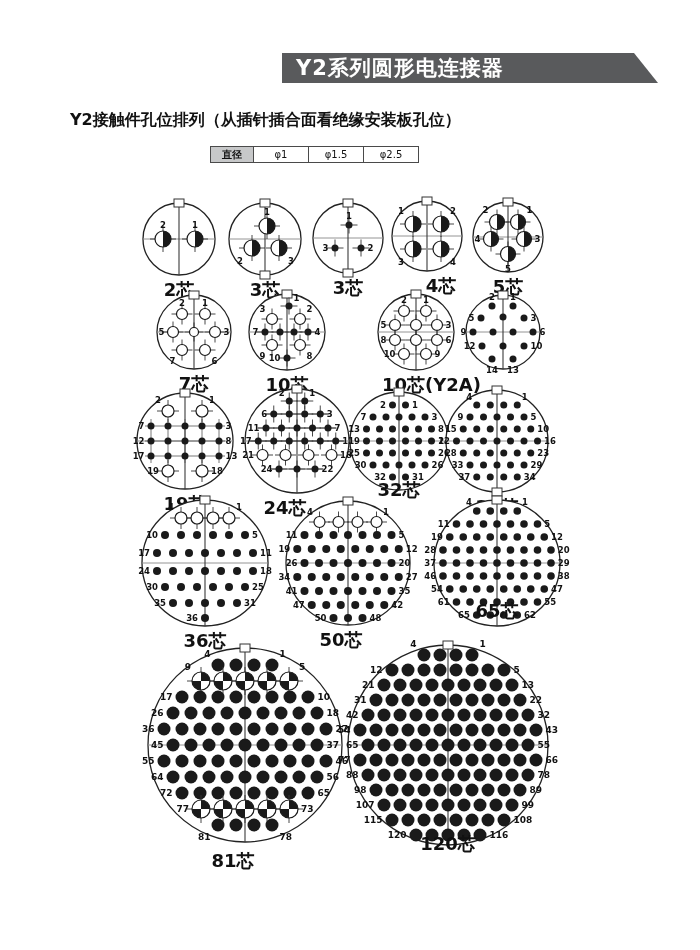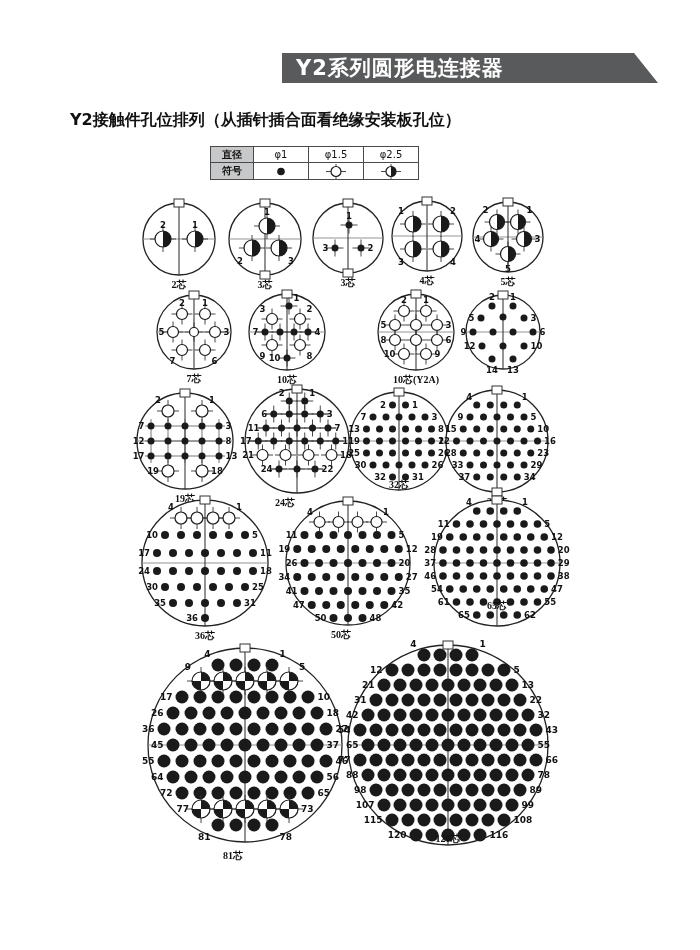--- a/index.html
+++ b/index.html
@@ -19,57 +19,40 @@
     position:absolute;left:70px;top:110px;font-size:16px;font-weight:bold;white-space:nowrap;
   }
   table.legend{position:absolute;left:210px;top:146px;border-collapse:collapse;}
   table.legend td{
     border:1px solid #4a4a4a;width:54px;height:15px;text-align:center;vertical-align:middle;
     font-size:10px;padding:0;line-height:15px;
   }
   table.legend td.hdr{background:#c7c8c9;width:42px;font-weight:bold;}
   svg.conn{position:absolute;overflow:visible;}
   .caption{
-    position:absolute;width:130px;text-align:center;font-size:10px;font-weight:bold;white-space:nowrap;font-family:Liberation Serif, serif;
+    position:absolute;width:130px;text-align:center;font-size:18px;font-weight:bold;white-space:nowrap;
   }
   .pinlbl{font-weight:bold;fill:#111;font-family:"DejaVu Sans","Liberation Sans",sans-serif;}
 </style>
 </head>
 <body>
 
 <div class="banner">
   <span class="banner-title">Y2系列圆形电连接器</span>
 </div>
 
 <div class="heading">Y2接触件孔位排列（从插针插合面看绝缘安装板孔位）</div>
 
 <table class="legend">
   <tbody>
       <tr>
     <td class="hdr">直径</td>
     <td>φ1</td>
     <td>φ1.5</td>
     <td>φ2.5</td>
-  </tr>
-  <tr>
-    <td class="hdr">符号</td>
-    <td><span class="symcell" id="sym0"><svg width="30" height="15" style="vertical-align: middle;">
-              <circle cx="15" cy="7.5" r="3.8" fill="#1a1a1a"></circle>
-            </svg></span></td>
-    <td><span class="symcell" id="sym1"><svg width="30" height="15" style="vertical-align: middle;">
-              <line x1="5" y1="7.5" x2="25" y2="7.5" stroke="#333" stroke-width="0.9"></line>
-              <line x1="15" y1="-2.5" x2="15" y2="17.5" stroke="#333" stroke-width="0.9"></line>
-              <circle cx="15" cy="7.5" r="5" fill="#ffffff" stroke="#1a1a1a" stroke-width="1.2"></circle>
-            </svg></span></td>
-    <td><span class="symcell" id="sym2"><svg width="30" height="15" style="vertical-align: middle;">
-              <line x1="5" y1="7.5" x2="25" y2="7.5" stroke="#333" stroke-width="0.9"></line>
-              <line x1="15" y1="-2.5" x2="15" y2="17.5" stroke="#333" stroke-width="0.9"></line>
-              <circle cx="15" cy="7.5" r="5" fill="#ffffff" stroke="#1a1a1a" stroke-width="1.2"></circle>
-              <path d="M15 2.5 A5 5 0 0 1 15 12.5 Z" fill="#1a1a1a"></path>
-            </svg></span></td>
   </tr>
 </tbody>
   </table>
 
 <div id="connectors">
     <svg width="132" height="132" class="conn" style="left: 113px; top: 173px;">
       <circle cx="66" cy="66" r="36" fill="#ffffff" stroke="#222" stroke-width="1.3"></circle>
       <line x1="30" y1="66" x2="102" y2="66" stroke="#888888" stroke-width="0.9"></line>
       <line x1="66" y1="30" x2="66" y2="102" stroke="#3a3a3a" stroke-width="1.1"></line>
       <rect x="61" y="26" width="10" height="8" fill="#ffffff" stroke="#333" stroke-width="1"></rect>
@@ -147,21 +130,21 @@
       <line x1="51" y1="65" x2="51" y2="91" stroke="#333" stroke-width="0.9"></line>
       <circle cx="51" cy="78" r="8" fill="#ffffff" stroke="#1a1a1a" stroke-width="1.2"></circle>
       <path d="M51 70 A8 8 0 0 1 51 86 Z" fill="#1a1a1a"></path>
       <text x="42" y="94" text-anchor="end" font-size="8.5" class="pinlbl">3</text>
       <line x1="66" y1="78" x2="92" y2="78" stroke="#333" stroke-width="0.9"></line>
       <line x1="79" y1="65" x2="79" y2="91" stroke="#333" stroke-width="0.9"></line>
       <circle cx="79" cy="78" r="8" fill="#ffffff" stroke="#1a1a1a" stroke-width="1.2"></circle>
       <path d="M79 70 A8 8 0 0 1 79 86 Z" fill="#1a1a1a"></path>
       <text x="88" y="94" text-anchor="start" font-size="8.5" class="pinlbl">4</text>
     </svg>
-    <div class="caption" style="left: 362px; top: 274px;">4芯</div>
+    <div class="caption" style="left: 376px; top: 274px;">4芯</div>
     <svg width="130" height="130" class="conn" style="left: 443px; top: 172px;">
       <circle cx="65" cy="65" r="35" fill="#ffffff" stroke="#222" stroke-width="1.3"></circle>
       <line x1="30" y1="65" x2="100" y2="65" stroke="#888888" stroke-width="0.9"></line>
       <line x1="65" y1="30" x2="65" y2="100" stroke="#3a3a3a" stroke-width="1.1"></line>
       <rect x="60" y="26" width="10" height="8" fill="#ffffff" stroke="#333" stroke-width="1"></rect>
       <line x1="41.5" y1="50" x2="66.5" y2="50" stroke="#333" stroke-width="0.9"></line>
       <line x1="54" y1="37.5" x2="54" y2="62.5" stroke="#333" stroke-width="0.9"></line>
       <circle cx="54" cy="50" r="7.5" fill="#ffffff" stroke="#1a1a1a" stroke-width="1.2"></circle>
       <path d="M54 42.5 A7.5 7.5 0 0 1 54 57.5 Z" fill="#1a1a1a"></path>
       <text x="45.5" y="40.5" text-anchor="end" font-size="8.5" class="pinlbl">2</text>
@@ -303,21 +286,21 @@
       <text x="97.5" y="79" text-anchor="start" font-size="8.5" class="pinlbl">6</text>
       <line x1="45.5" y1="90" x2="66.5" y2="90" stroke="#333" stroke-width="0.9"></line>
       <line x1="56" y1="79.5" x2="56" y2="100.5" stroke="#333" stroke-width="0.9"></line>
       <circle cx="56" cy="90" r="5.5" fill="#ffffff" stroke="#1a1a1a" stroke-width="1.2"></circle>
       <text x="47.5" y="93" text-anchor="end" font-size="8.5" class="pinlbl">10</text>
       <line x1="67.5" y1="90" x2="88.5" y2="90" stroke="#333" stroke-width="0.9"></line>
       <line x1="78" y1="79.5" x2="78" y2="100.5" stroke="#333" stroke-width="0.9"></line>
       <circle cx="78" cy="90" r="5.5" fill="#ffffff" stroke="#1a1a1a" stroke-width="1.2"></circle>
       <text x="86.5" y="93" text-anchor="start" font-size="8.5" class="pinlbl">9</text>
     </svg>
-    <div class="caption" style="left: 351px; top: 373px;">10芯(Y2A)</div>
+    <div class="caption" style="left: 351px; top: 373px; text-align: right;">10芯(Y2A)</div>
     <svg width="134" height="134" class="conn" style="left: 436px; top: 265px;">
       <circle cx="67" cy="67" r="37" fill="#ffffff" stroke="#222" stroke-width="1.3"></circle>
       <line x1="30" y1="67" x2="104" y2="67" stroke="#888888" stroke-width="0.9"></line>
       <line x1="67" y1="30" x2="67" y2="104" stroke="#3a3a3a" stroke-width="1.1"></line>
       <rect x="62" y="26" width="10" height="8" fill="#ffffff" stroke="#333" stroke-width="1"></rect>
       <circle cx="56" cy="41" r="3.5" fill="#1a1a1a"></circle>
       <text x="56" y="34.5" text-anchor="middle" font-size="8.5" class="pinlbl">2</text>
       <circle cx="77" cy="41" r="3.5" fill="#1a1a1a"></circle>
       <text x="77" y="34.5" text-anchor="middle" font-size="8.5" class="pinlbl">1</text>
       <circle cx="45" cy="53" r="3.5" fill="#1a1a1a"></circle>

